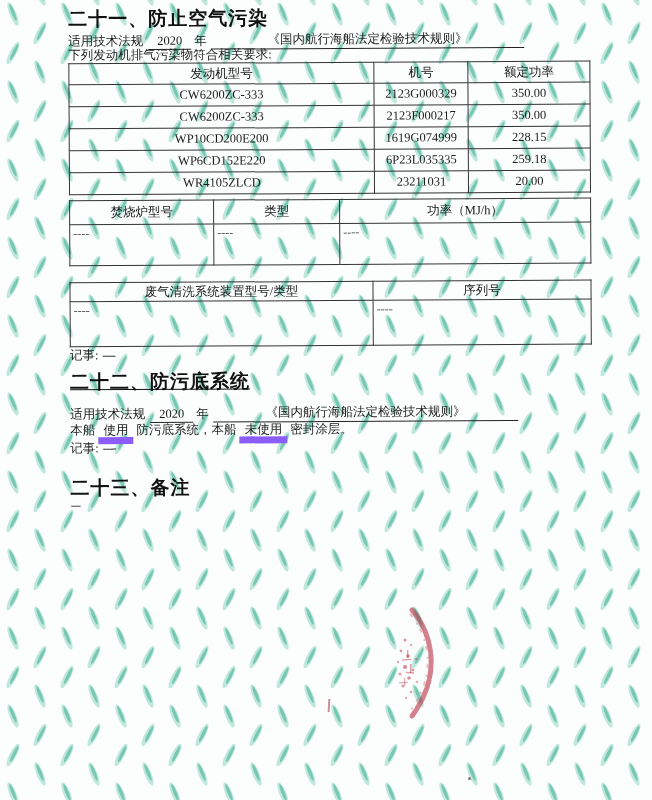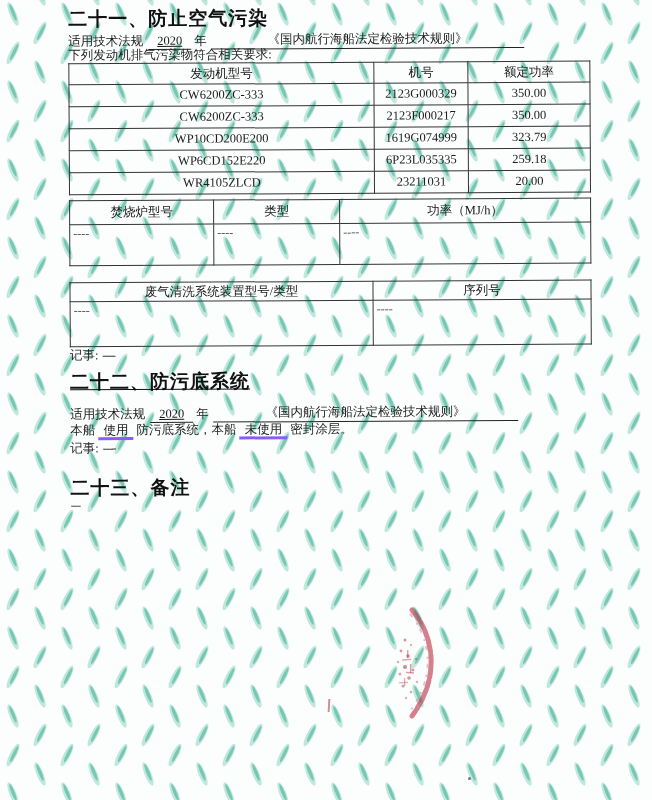--- a/index.html
+++ b/index.html
@@ -19,24 +19,24 @@
     transform: rotate(-0.3deg); transform-origin: 50% 0;
   }
   .title {
     position: absolute; left: 68px;
     font-family: "Liberation Sans", sans-serif;
     font-weight: 700; font-size: 19px; letter-spacing: 1px; color: #111;
   }
   .body { position: absolute; left: 68px; font-size: 12.5px; white-space: nowrap; }
   .lawline { position: absolute; left: 68px; display: flex; align-items: flex-end; font-size: 12.5px; }
   .u { border-bottom: 1px solid #232323; }
-  .yr { padding: 0 9px; margin-left: 5px; text-decoration: underline; }
+  .yr { padding: 0 9px; margin-left: 5px; }
   .unit { margin: 0 4px 0 3px; }
   .law { flex: 1; text-align: center; }
-  .ustmt { border-bottom: 3px solid #8b5cf6; padding: 0 5px; }
+  .ustmt { border-bottom: 7px solid #8b5cf6; padding: 0 5px; }
   table.t { position: absolute; left: 68px; border-collapse: collapse; table-layout: fixed; }
   table.t th, table.t td {
     border: 1px solid #333; font-weight: normal; font-size: 12.5px;
     text-align: center; vertical-align: middle; padding: 0; overflow: hidden;
   }
   table.t th { color: #161616; }
   .tbl1 th { height: 20px; }
   .tbl1 td { height: 21px; }
   .tbl2 th { height: 23px; }
   .tbl2 td.empty, .tbl3 td.empty {
@@ -113,21 +113,21 @@
           <td>350.00</td>
         </tr>
         <tr>
           <td>CW6200ZC-333</td>
           <td>2123F000217</td>
           <td>350.00</td>
         </tr>
         <tr>
           <td>WP10CD200E200</td>
           <td>1619G074999</td>
-          <td>323.79</td>
+          <td>228.15</td>
         </tr>
         <tr>
           <td>WP6CD152E220</td>
           <td>6P23L035335</td>
           <td>259.18</td>
         </tr>
         <tr>
           <td>WR4105ZLCD</td>
           <td>23211031</td>
           <td>20.00</td>

